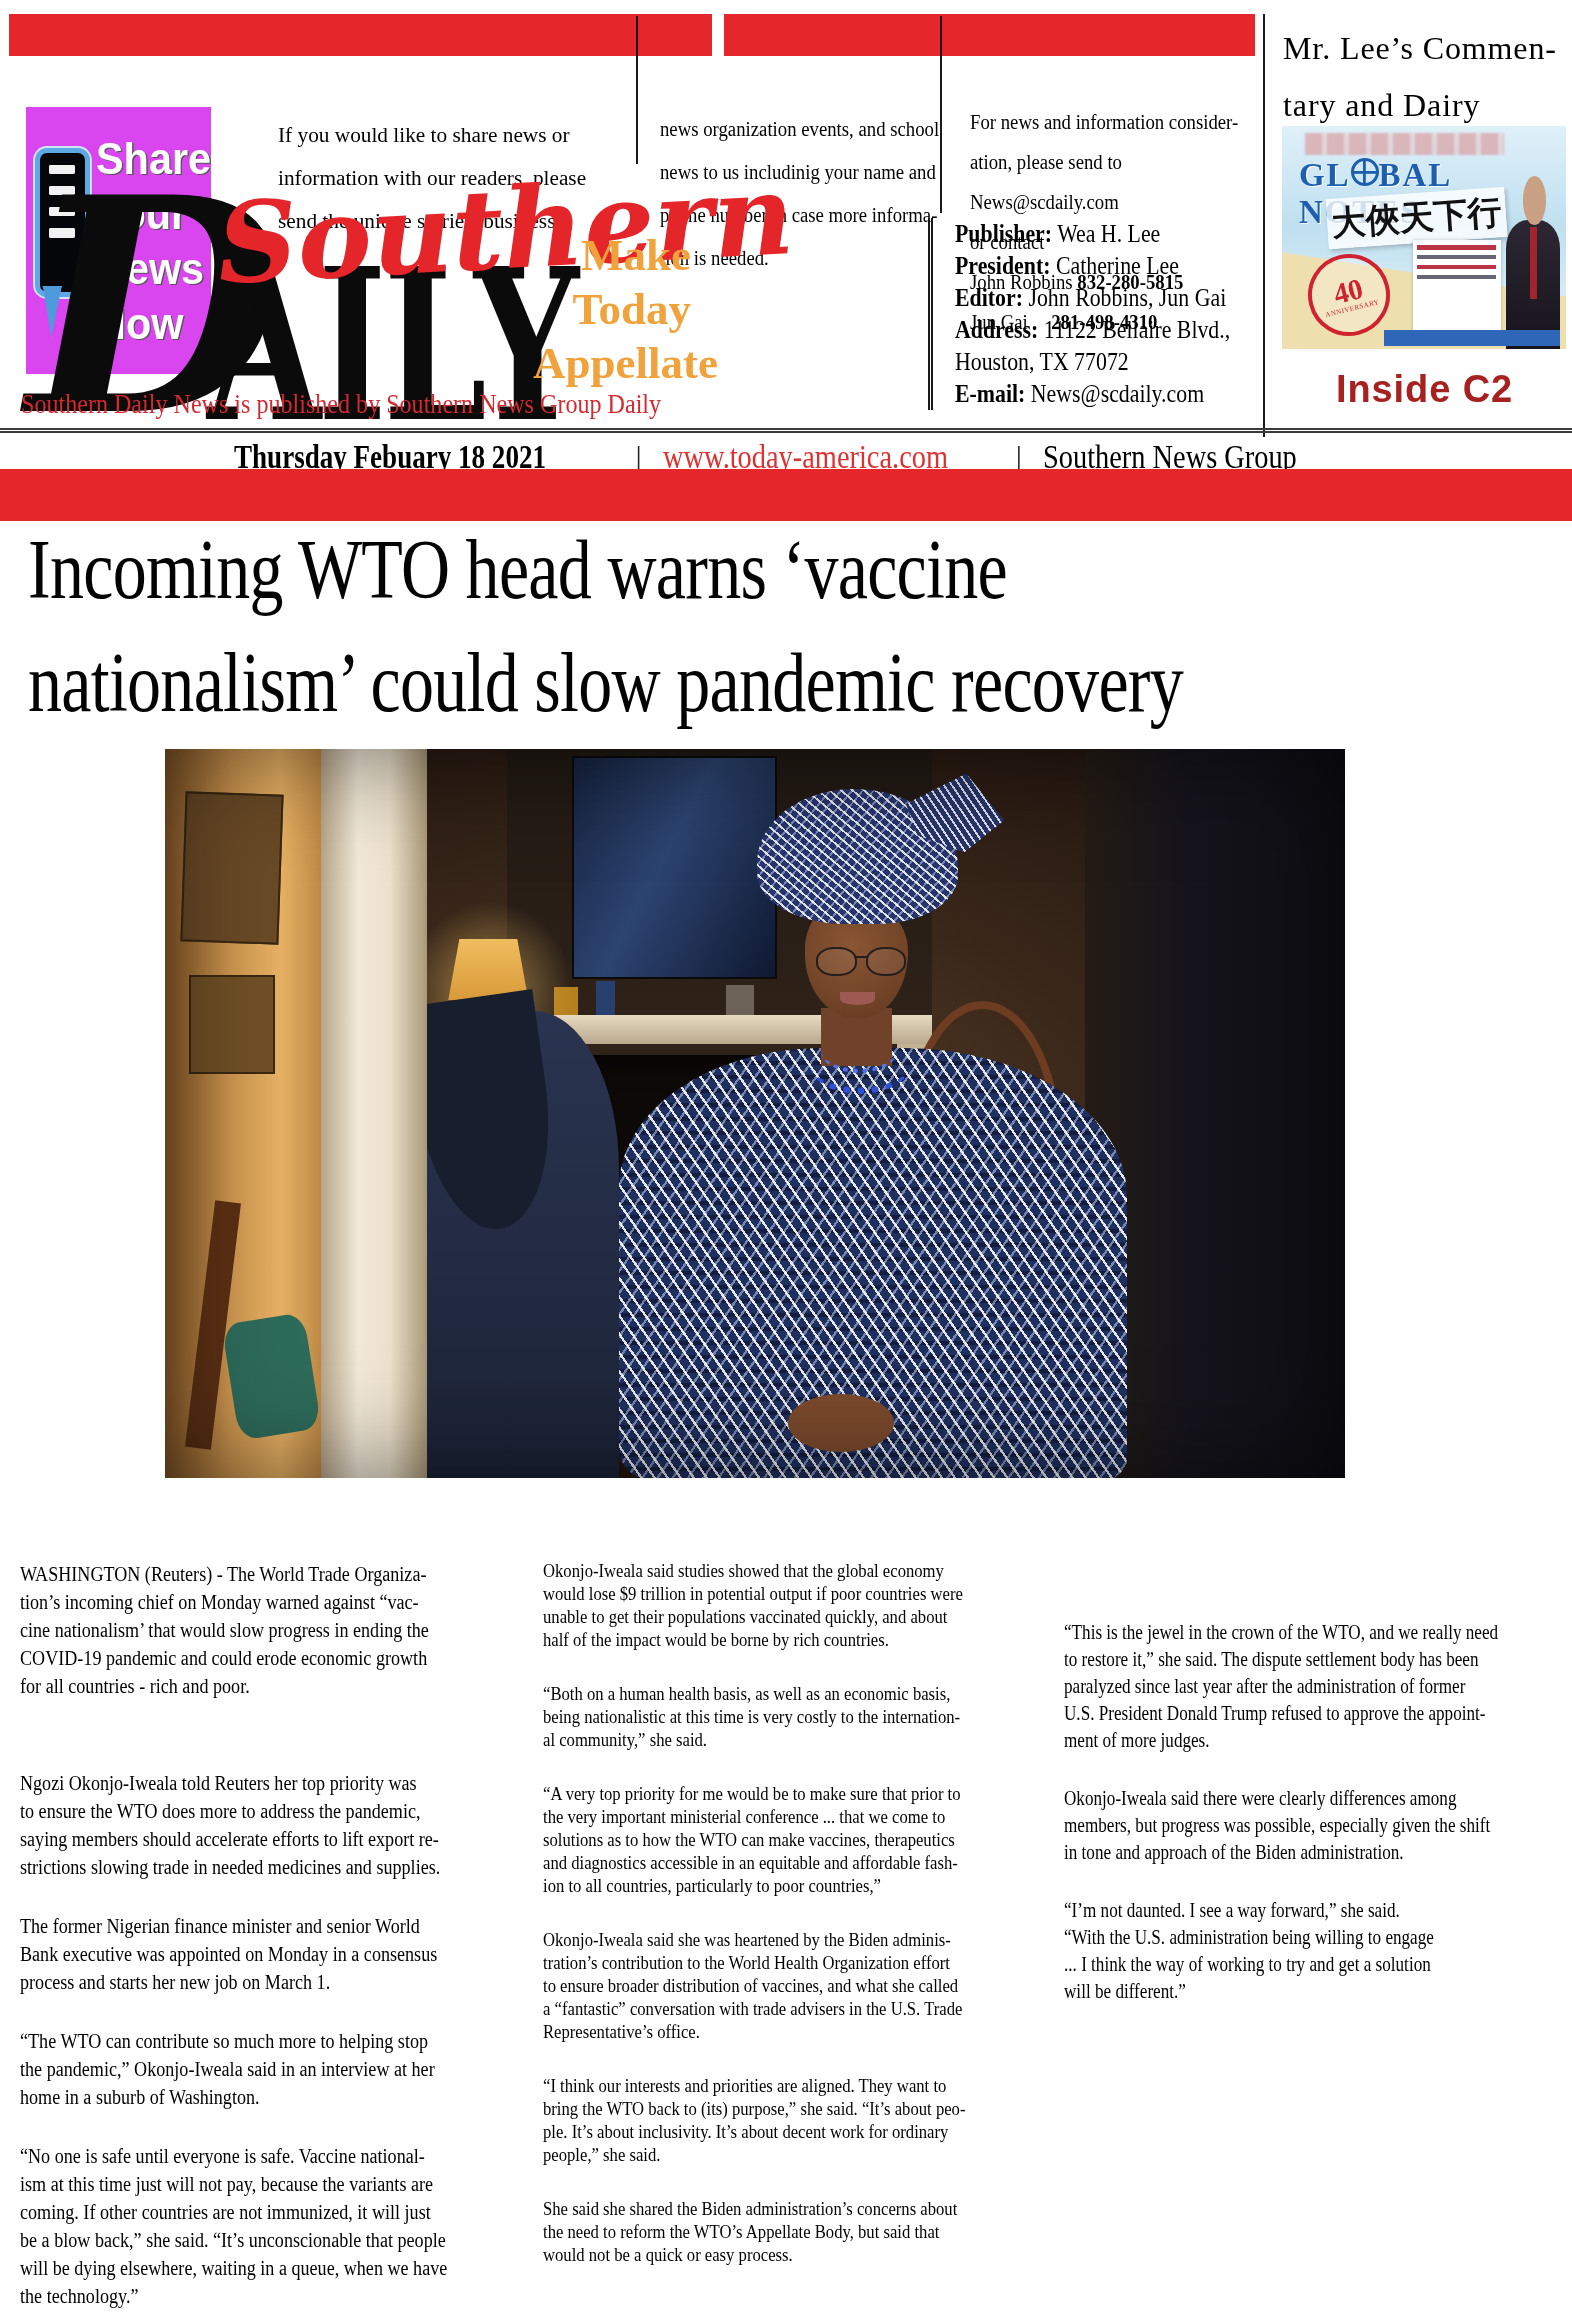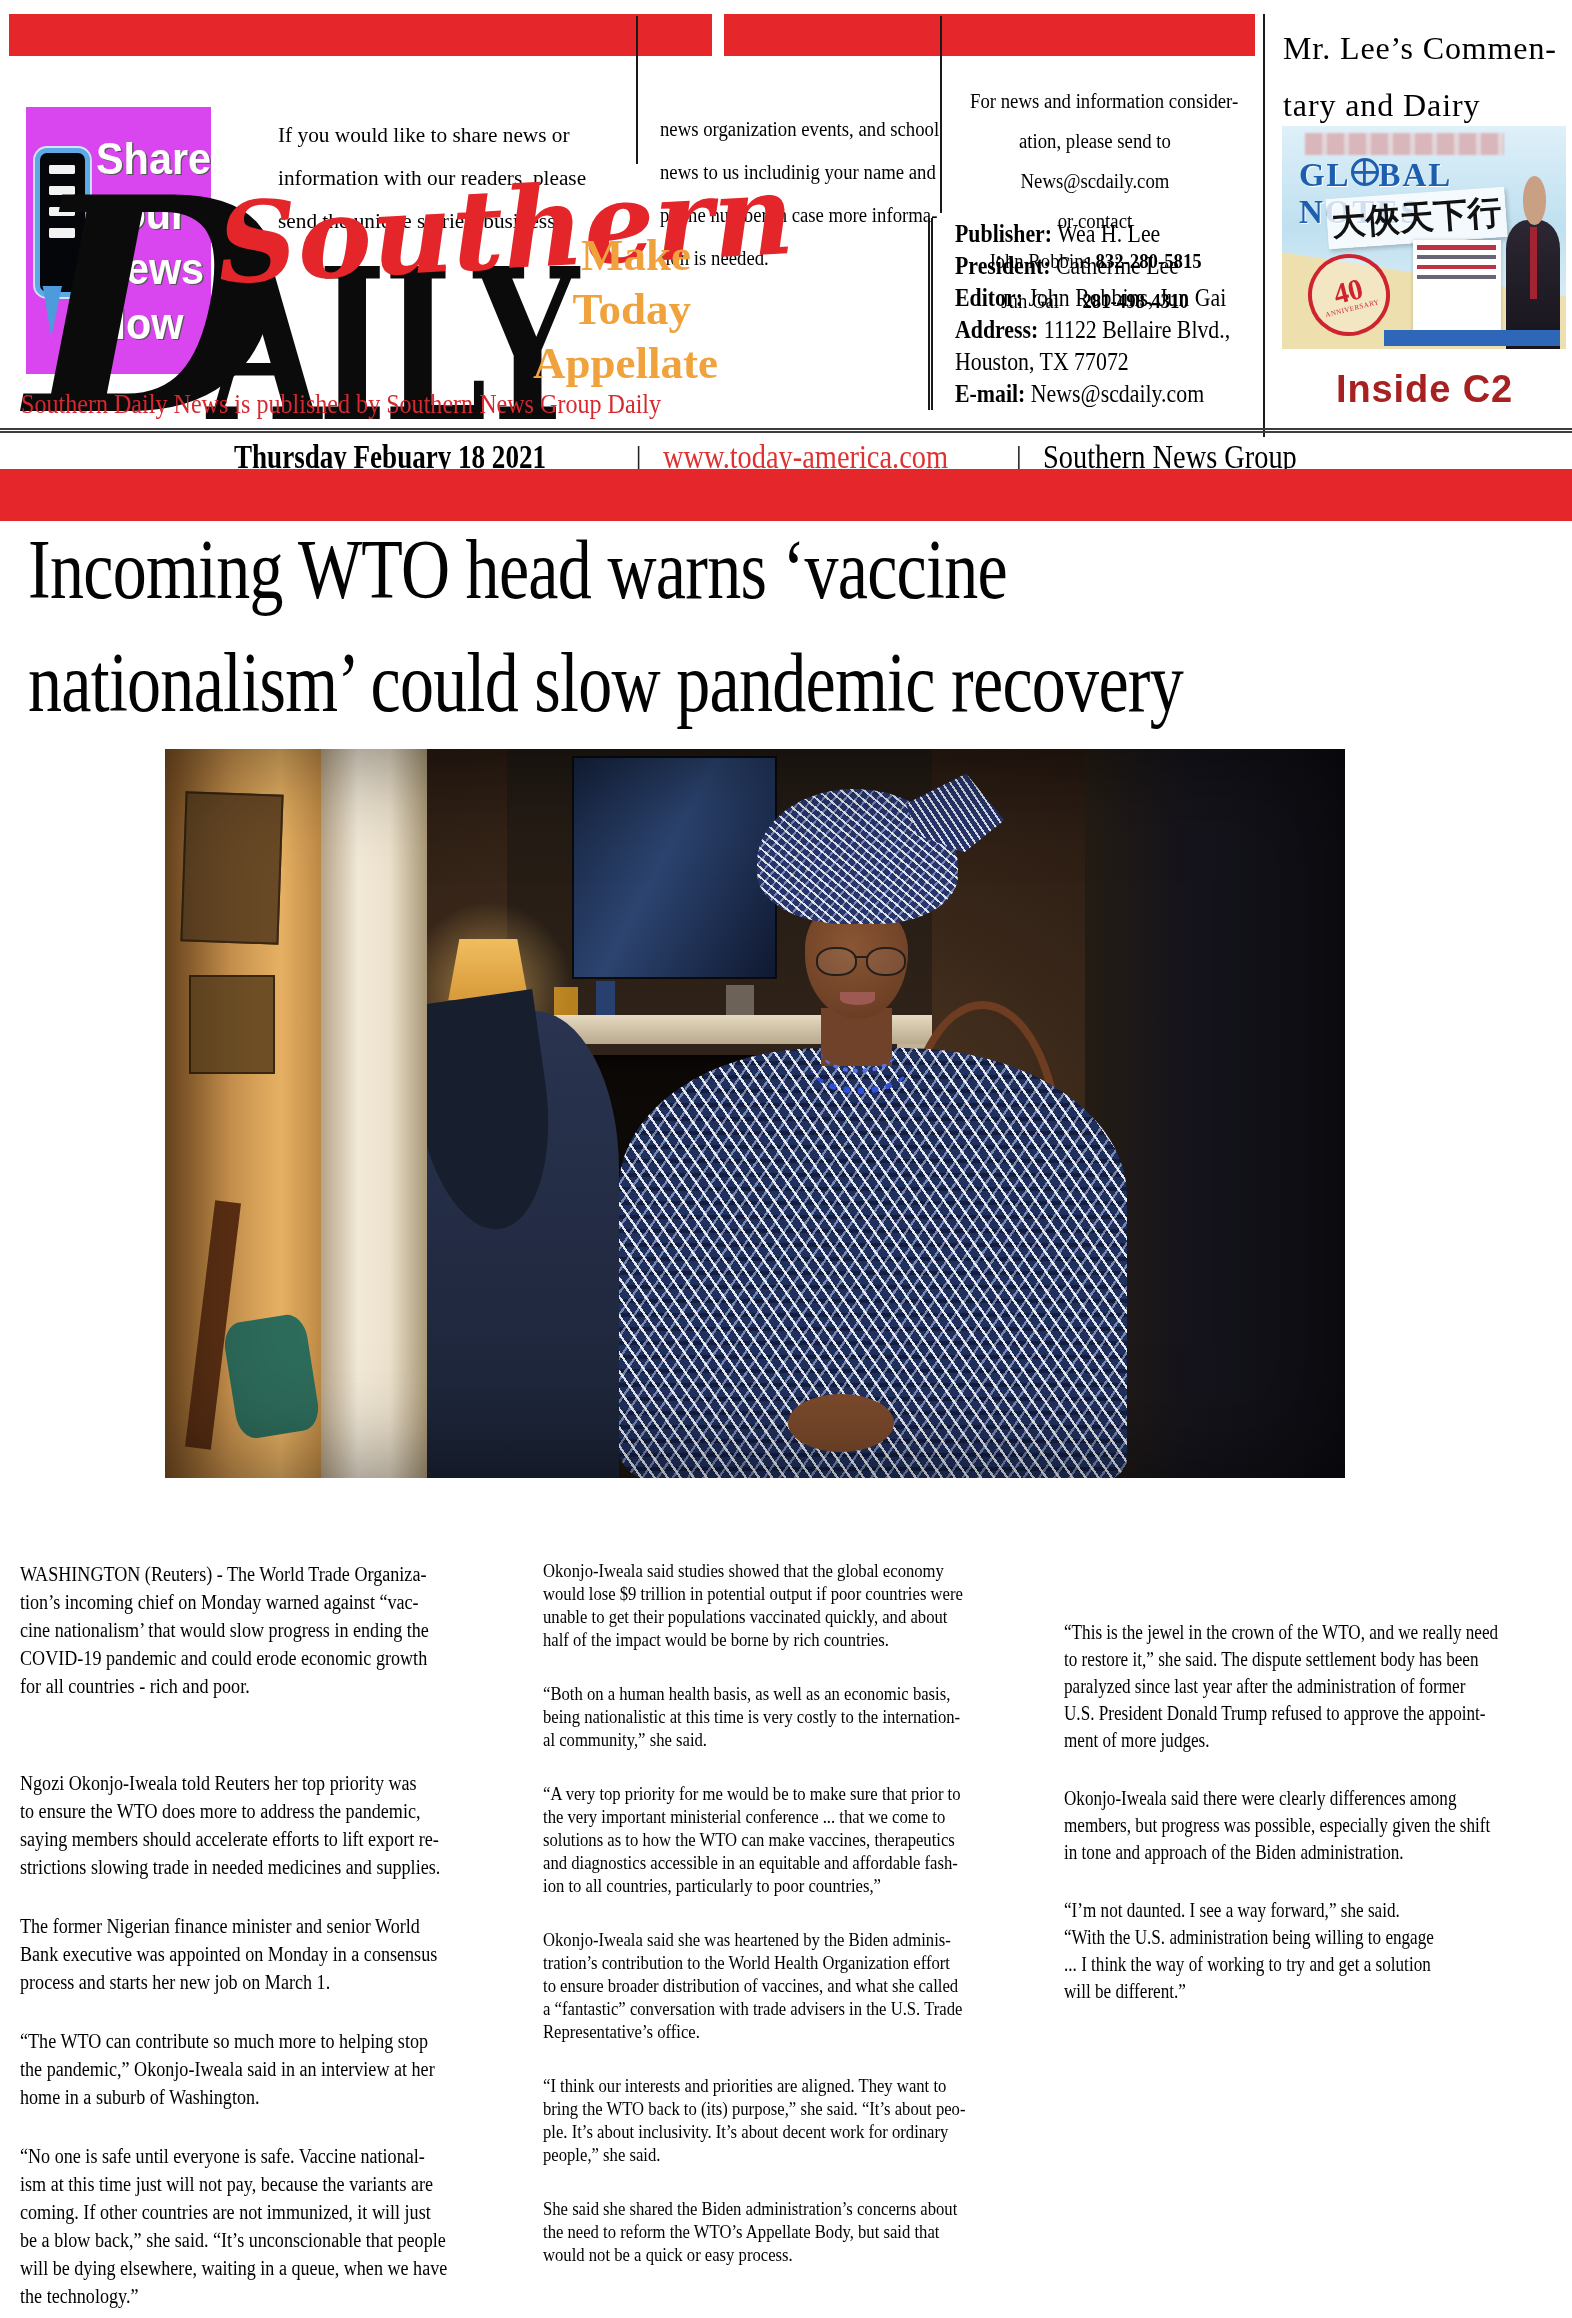--- a/index.html
+++ b/index.html
@@ -198,21 +198,21 @@
       <span class="ln">If you would like to share news or</span>
       <span class="ln">information with our readers, please</span>
       <span class="ln">send the unique stories, business</span>
     </div>
   <div class="tinfo" style="left:660px;top:108px;width:306px;">
       <span class="ln cx88" style="transform: scaleX(0.88);">news organization events, and school</span>
       <span class="ln cx88" style="transform: scaleX(0.88);">news to us includinig your name and</span>
       <span class="ln cx88" style="transform: scaleX(0.88);">phone number in case more informa-</span>
       <span class="ln cx88" style="transform: scaleX(0.88);">tion is needed.</span>
     </div>
-  <div class="tinfo" style="left:970px;top:81px;width:284px;line-height:40px;text-align:center;">
+  <div class="tinfo" style="left:970px;top:102px;width:284px;line-height:40px;">
     <span><span class="ln cx88" style="transform: scaleX(0.88);">For news and information consider-</span><span class="ln cx88" style="transform: scaleX(0.88);">ation, please send to</span><span class="ln cx88" style="transform: scaleX(0.88);">News@scdaily.com</span><span class="ln cx88" style="transform: scaleX(0.88);">or contact</span></span>
     <span class="contact-row"><span>John Robbins</span>&nbsp;<span class="num">832-280-5815</span></span>
     <span class="contact-row"><span>Jun Gai</span>&nbsp;&nbsp;&nbsp;&nbsp;&nbsp;<span class="num">281-498-4310</span></span>
   </div>
 
   <div class="mrlee-h">
     <span>Mr. Lee’s Commen-</span><br><span>tary and Dairy</span>
   </div>
   <div class="promo">
     <div class="promo-fade"></div>

